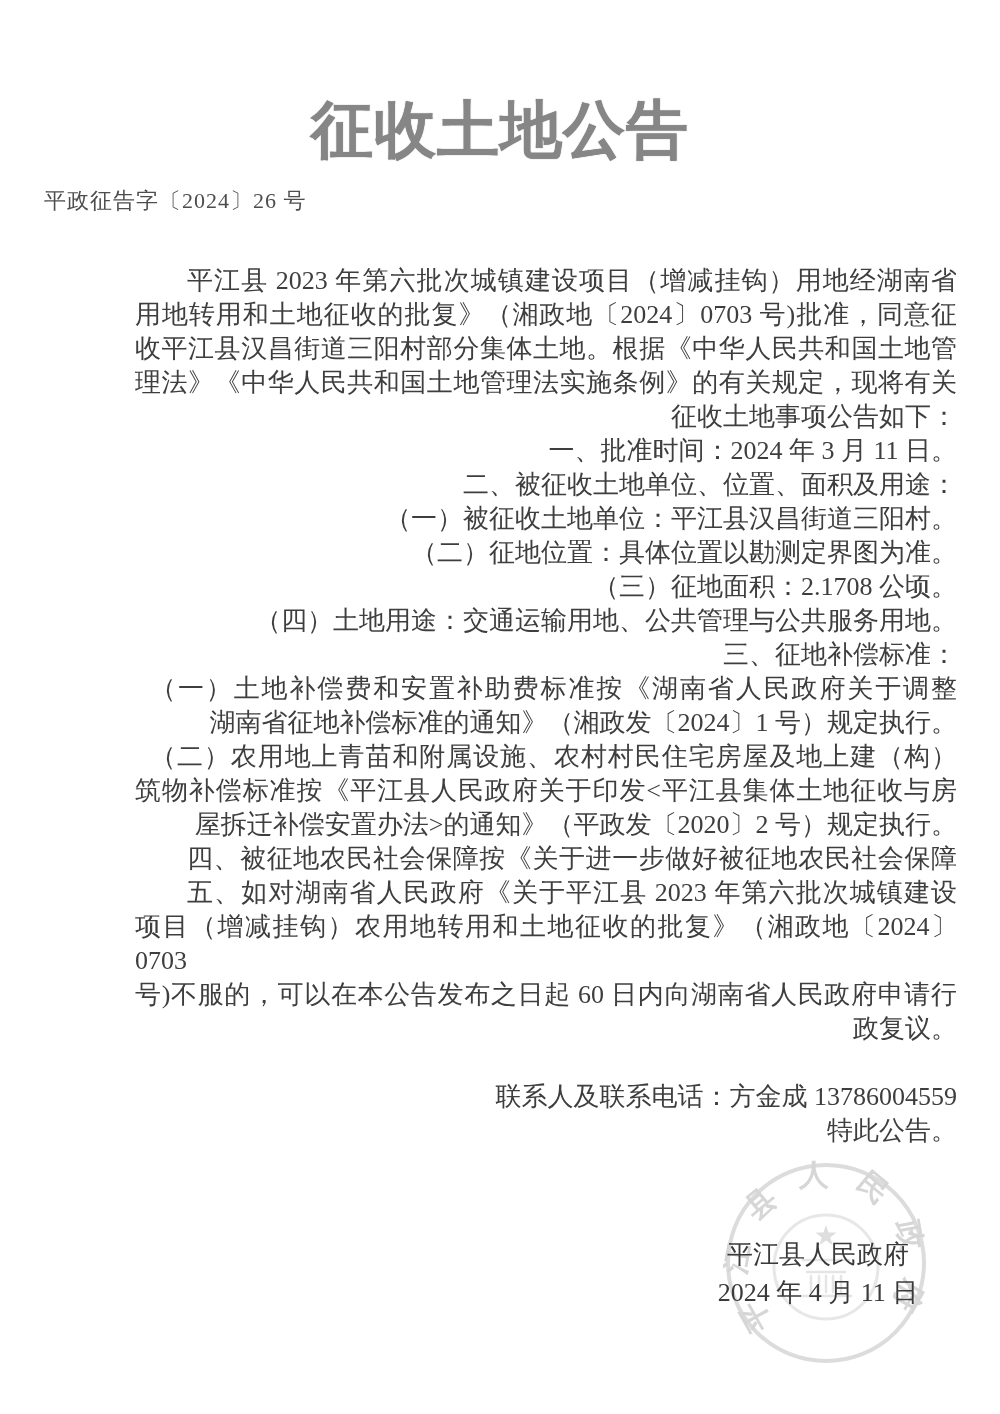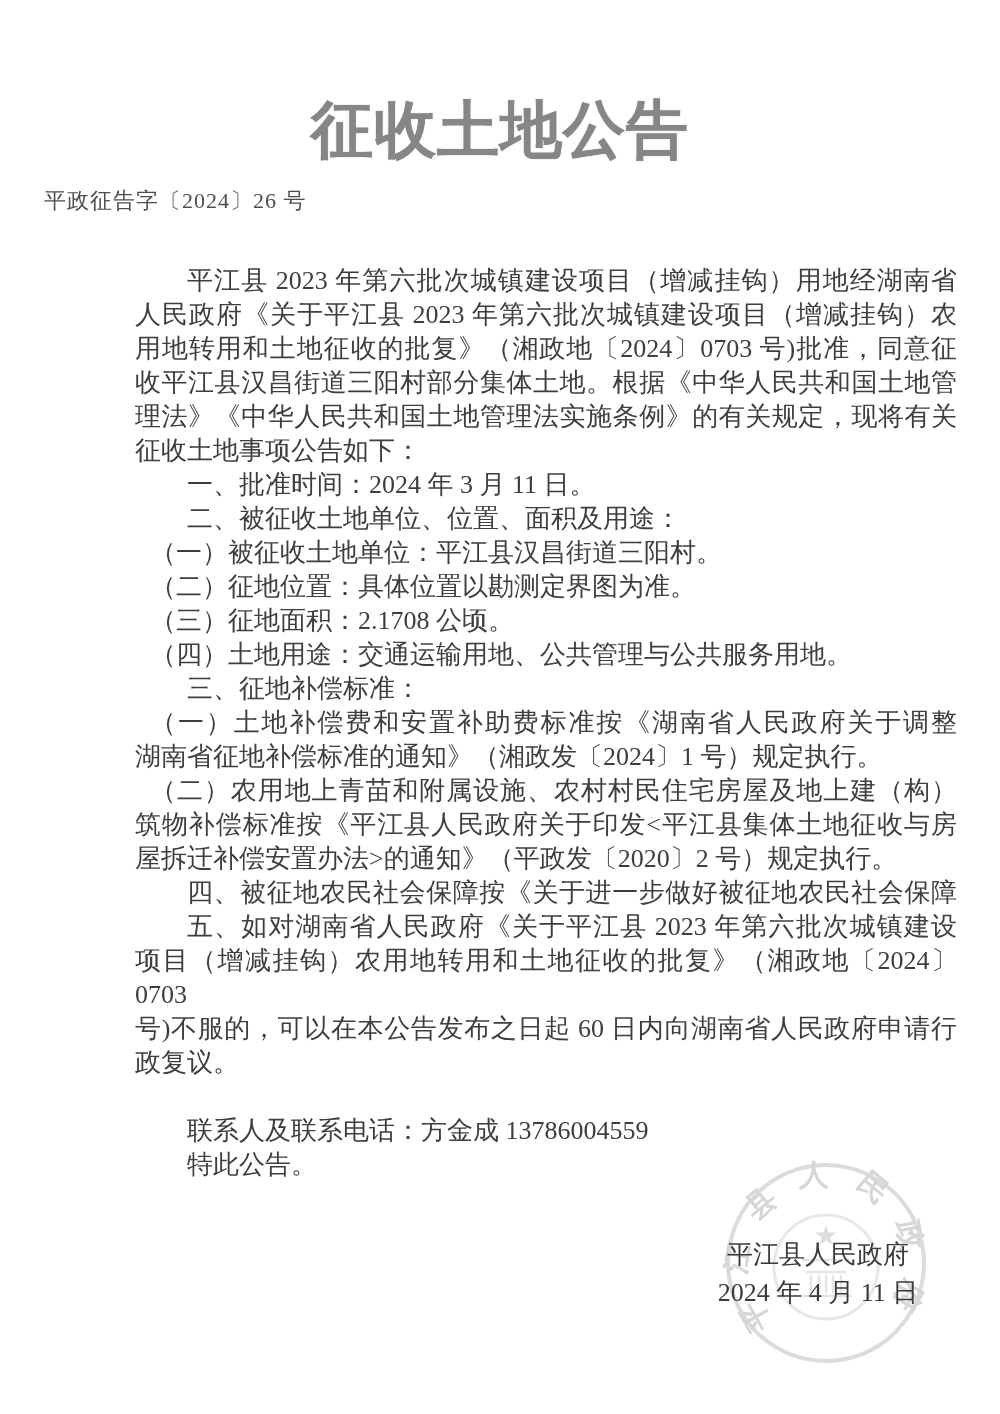--- a/index.html
+++ b/index.html
@@ -38,21 +38,21 @@
   }
   .body-text {
     position: absolute;
     top: 264px;
     left: 91px;
     width: 822px;
     font-size: 26px;
     line-height: 34px;
     color: #3e3e3e;
   }
-  .line { min-height: 34px; text-align: left; }
+  .line { min-height: 34px; text-align: right; }
   .line.just { text-align: justify; text-align-last: justify; }
   .line.ind2 { text-indent: 52px; }
   .line.indp { text-indent: 15px; }
   .line.blank { height: 34px; }
   .signature {
     position: absolute;
     top: 1236px;
     left: 574px;
     width: 400px;
     text-align: center;
@@ -83,21 +83,20 @@
 <body>
 
 <div class="page">
 
   <div class="doc-title">征收土地公告</div>
 
   <div class="doc-number">平政征告字〔2024〕26 号</div>
 
   <div class="body-text" id="body-lines">
       <div class="line ind2 just">平江县 2023 年第六批次城镇建设项目（增减挂钩）用地经湖南省</div>
-      <div class="line just">人民政府《关于平江县 2023 年第六批次城镇建设项目（增减挂钩）农</div>
       <div class="line just">用地转用和土地征收的批复》（湘政地〔2024〕0703 号)批准，同意征</div>
       <div class="line just">收平江县汉昌街道三阳村部分集体土地。根据《中华人民共和国土地管</div>
       <div class="line just">理法》《中华人民共和国土地管理法实施条例》的有关规定，现将有关</div>
       <div class="line">征收土地事项公告如下：</div>
       <div class="line ind2">一、批准时间：2024 年 3 月 11 日。</div>
       <div class="line ind2">二、被征收土地单位、位置、面积及用途：</div>
       <div class="line indp">（一）被征收土地单位：平江县汉昌街道三阳村。</div>
       <div class="line indp">（二）征地位置：具体位置以勘测定界图为准。</div>
       <div class="line indp">（三）征地面积：2.1708 公顷。</div>
       <div class="line indp">（四）土地用途：交通运输用地、公共管理与公共服务用地。</div>

